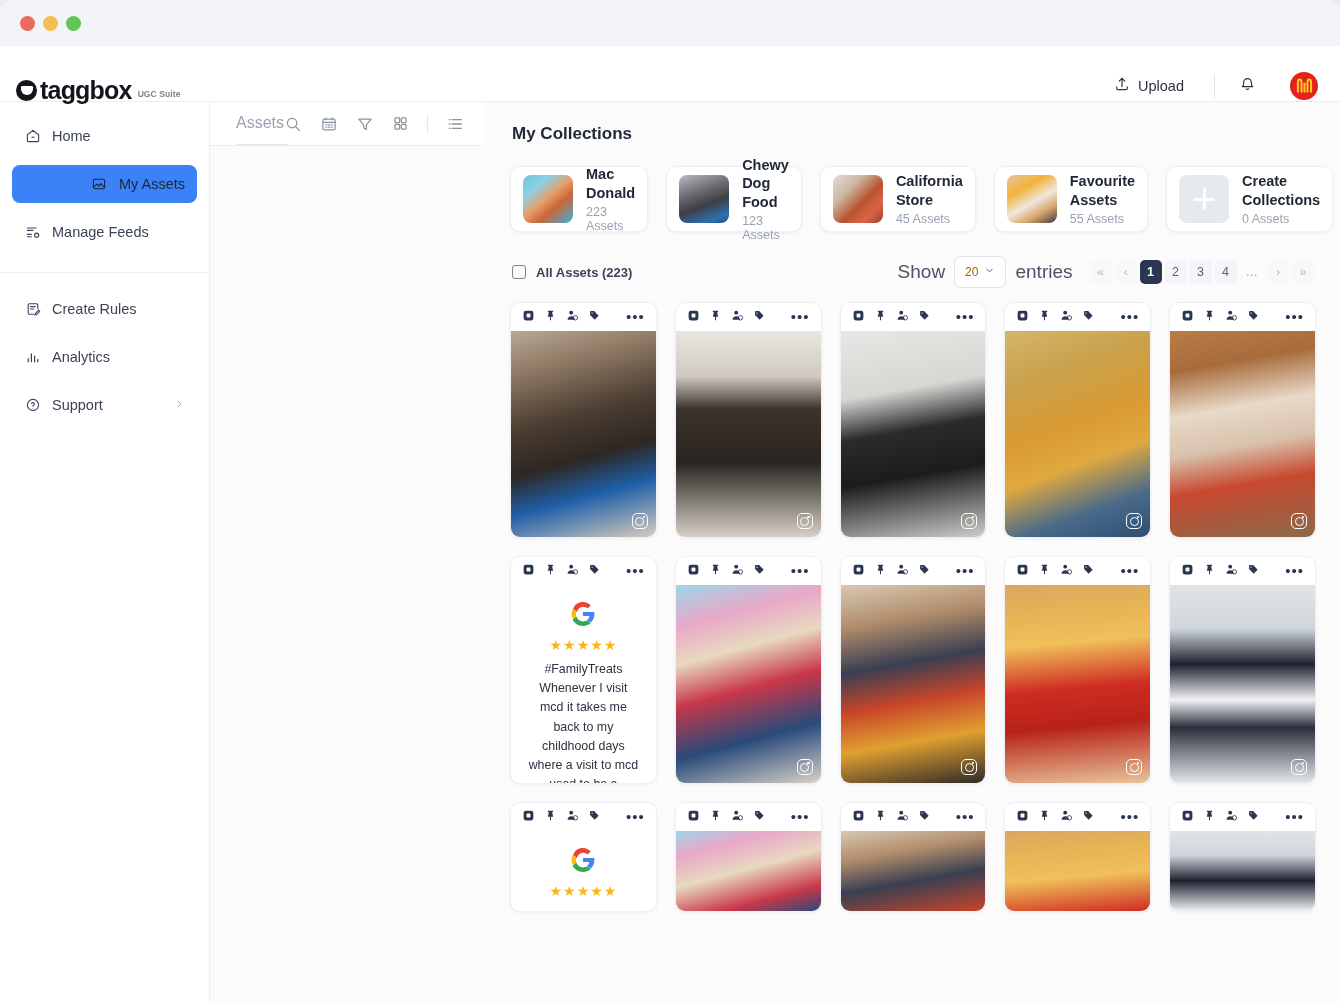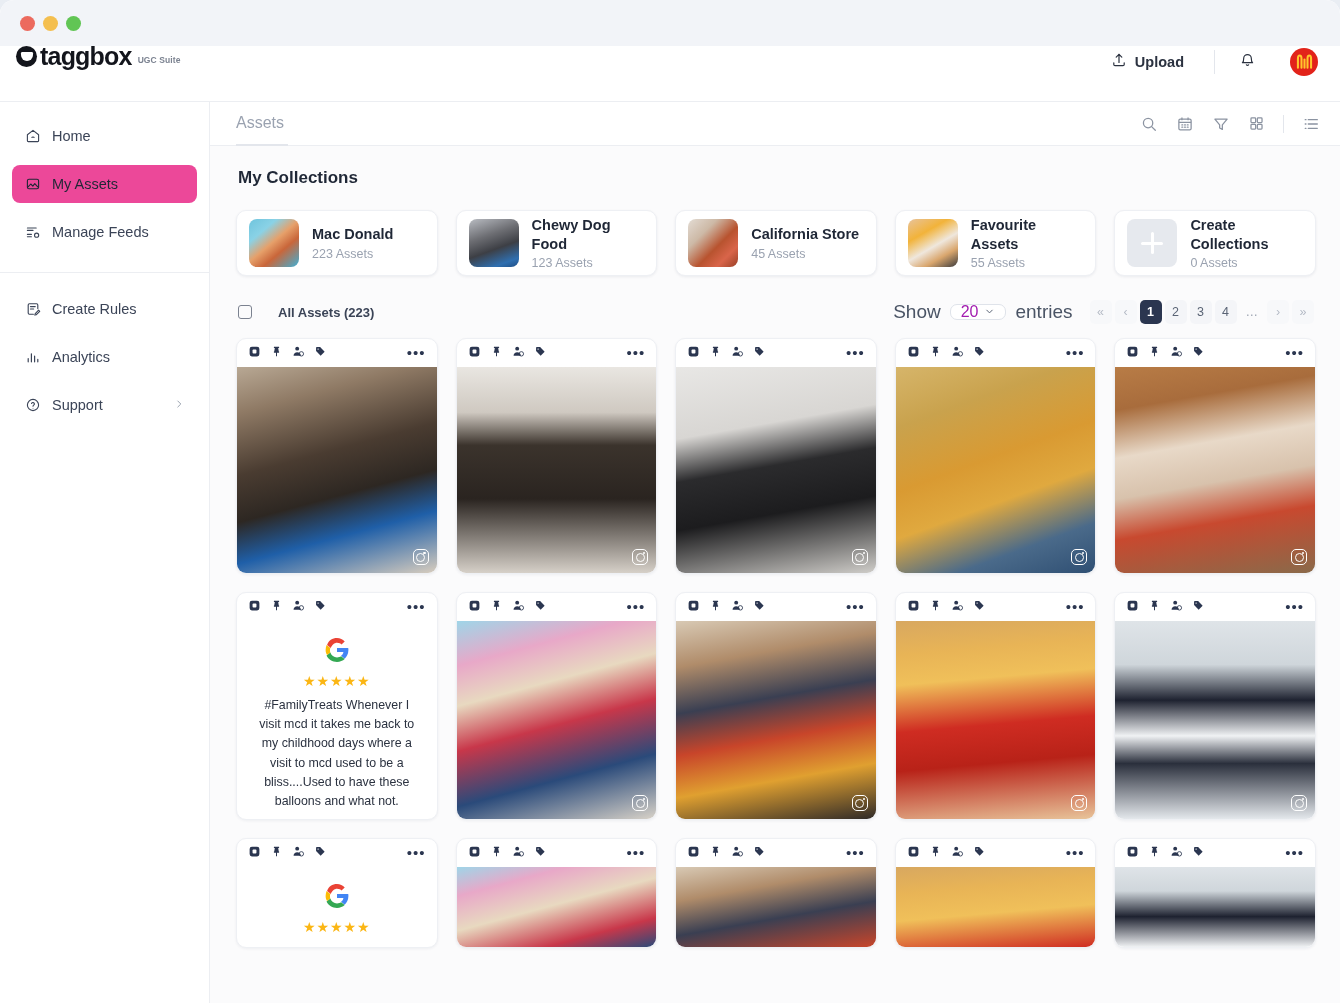--- a/index.html
+++ b/index.html
@@ -26,21 +26,21 @@
   }
   .dot { width: 15px; height: 15px; border-radius: 50%; margin-right: 8px; }
   .dot.red { background: #ec6a5e; }
   .dot.yellow { background: #f4bf4f; }
   .dot.green { background: #61c554; }
 
   
   .appbar {
     height: 56px;
     background: #ffffff;
-    display: flex; align-items: flex-start;
+    display: flex; align-items: flex-end;
     padding: 0 22px 0 16px;
     border-bottom: 1px solid #eceef2;
     position: relative;
   }
   .brand { display: flex; align-items: flex-end; gap: 6px; }
   .brand-logo-wrap { display: flex; align-items: center; gap: 3px; }
   .brand-mark {
     width: 21px; height: 21px; border-radius: 50%;
     background: #13151c; position: relative;
   }
@@ -55,21 +55,21 @@
   }
   .brand-sub {
     font-size: 8.5px; font-weight: 700; color: #7b8290;
     letter-spacing: 0.1px; padding-bottom: 2px;
   }
   .appbar-right {
     margin-left: auto; display: flex; align-items: center; gap: 0;
   }
   .upload-btn {
     display: flex; align-items: center; gap: 8px;
-    font-size: 14.5px; color: #2b3240; font-weight: 700;
+    font-size: 14.5px; color: #2b3240; font-weight: 400;
     background: none; border: none; cursor: pointer;
     padding: 6px 12px;
   }
   .vdiv { width: 1px; height: 24px; background: #e3e6ec; margin: 0 18px; }
   .bell-btn { background:none;border:none;cursor:pointer;padding:4px 6px;display:flex; }
   .avatar {
     width: 28px; height: 28px; border-radius: 50%;
     background: #e2231a; margin-left: 28px;
     display: flex; align-items: center; justify-content: center;
     cursor: pointer;
@@ -86,29 +86,29 @@
     border-right: 1px solid #eceef2;
     padding-top: 10px;
     display: flex; flex-direction: column;
   }
   .nav-item {
     display: flex; align-items: center; gap: 11px;
     height: 38px; margin: 5px 12px; padding: 0 12px;
     border-radius: 8px; cursor: pointer;
     color: #3b4457; font-size: 14.5px;
   }
-  .nav-item.active { background: #ec4899; color: #1f2736; font-weight: 500; }
+  .nav-item.active { background: #3b82f6; color: #1f2736; font-weight: 500; justify-content: flex-end; }
   .nav-item .ic { width: 17px; height: 17px; flex: 0 0 17px; display:flex;align-items:center;justify-content:center; }
   .nav-item .chev { margin-left: auto; color: #98a0ad; }
   .nav-sep { height: 1px; background: #eceef2; margin: 16px 0 12px 0; }
 
   
   .main {
     flex: 1; background: #fbfbfc;
-    display: flex; flex-direction: column;
+    display: flex; flex-direction: row;
     overflow: hidden;
   }
   .main-head {
     height: 44px; background: #fff;
     display: flex; align-items: center;
     padding: 0 20px 0 26px;
     border-bottom: 1px solid #eceef2;
   }
   .page-tab {
     font-size: 16px; color: #9aa2b0; font-weight: 400;
@@ -150,29 +150,29 @@
   }
   .plus-thumb::before {
     content:""; position:absolute; width:22px;height:3px;background:#fff;border-radius:2px;
   }
   .plus-thumb::after {
     content:""; position:absolute; width:3px;height:22px;background:#fff;border-radius:2px;
   }
 
   
   .toolrow { display: flex; align-items: center; margin: 24px 2px 14px 2px; }
-  .allassets { display:flex; align-items:center; gap:26px; cursor:pointer; }
+  .allassets { display:flex; align-items:center; gap:10px; cursor:pointer; }
   .cbox { width:14px;height:14px;border:1.6px solid #7b8290;border-radius:3px; }
   .allassets-label { font-size:13px;font-weight:700;color:#3b4457; }
   .pager { margin-left:auto; display:flex; align-items:center; gap:9px; }
   .pager-label { font-size:19px; color:#4a5465; }
   .select {
     display:flex;align-items:center;gap:6px;
     border:1px solid #dfe3ea;border-radius:7px;
-    height:16px;padding:0 10px;background:#fff;font-size:16px;color:#a21caf;
+    height:32px;padding:0 10px;background:#fff;font-size:12px;color:#a16207;
     cursor:pointer;
   }
   .pagebtns { display:flex; align-items:center; gap:3px; margin-left:8px; }
   .pbtn {
     min-width:22px;height:24px;border-radius:5px;
     display:flex;align-items:center;justify-content:center;
     font-size:12.5px;color:#5a6475;background:#f4f5f8;cursor:pointer;padding:0 6px;
   }
   .pbtn.muted { color:#b4bac5; background:#f7f8fa; }
   .pbtn.active { background:#2b3650; color:#fff; font-weight:600; }

